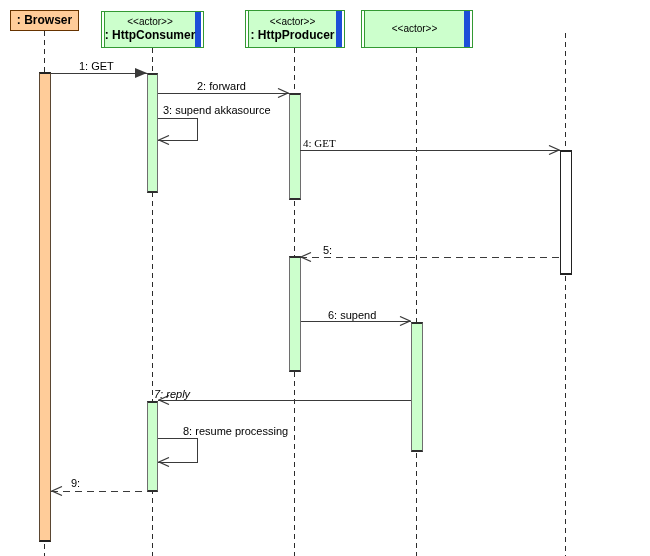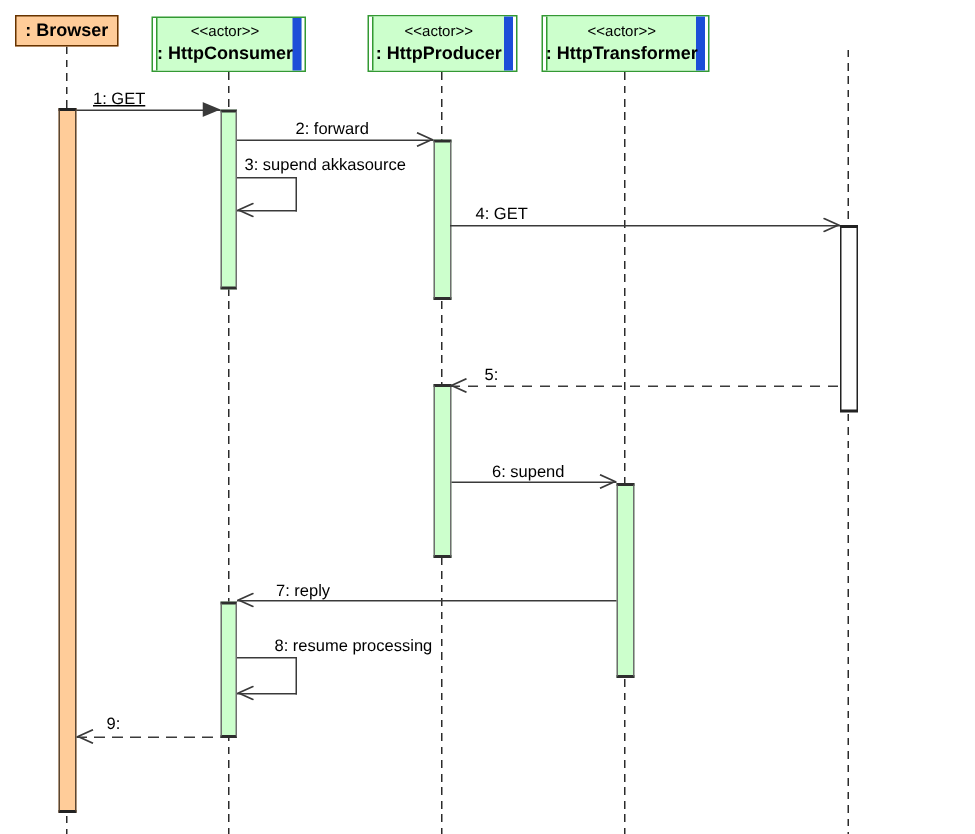--- a/index.html
+++ b/index.html
@@ -71,74 +71,73 @@
   <div class="pbox actor-outer" style="left:245px; top:10px; width:100px; height:38px;">
     <div class="actor-inner">
       <span class="stereotype">&lt;&lt;actor&gt;&gt;</span>
       <span class="pname">: HttpProducer</span>
     </div>
   </div>
 
   <div class="pbox actor-outer" style="left:361px; top:10px; width:112px; height:38px;">
     <div class="actor-inner">
       <span class="stereotype">&lt;&lt;actor&gt;&gt;</span>
-      <span class="pname">: HttpTransformer</span>
     </div>
   </div>
 
 
   <div class="bar orange" style="left:39px;  top:72px;  width:12px; height:470px;"></div>
   <div class="bar green" style="left:147px; top:73px;  width:11px; height:120px;"></div>
   <div class="bar green" style="left:147px; top:401px; width:11px; height:91px;"></div>
   <div class="bar green" style="left:289px; top:93px;  width:12px; height:107px;"></div>
   <div class="bar green" style="left:289px; top:256px; width:12px; height:116px;"></div>
   <div class="bar green" style="left:411px; top:322px; width:12px; height:130px;"></div>
   <div class="bar white" style="left:560px; top:150px; width:12px; height:125px;"></div>
 
   <div class="msg-line" style="left:51px; top:73px; width:96px;"></div>
   <svg class="ah" style="left:135px; top:68px;" width="12" height="10" viewBox="0 0 12 10">
       <path d="M0 0 L12 5 L0 10 Z" fill="#3a3a3a"></path>
     </svg>
-  <div class="msg-label" style="left:62px; top:60px;text-decoration:underline;">1: GET</div>
+  <div class="msg-label" style="left:79px; top:60px;">1: GET</div>
 
   <div class="msg-line" style="left:158px; top:93px; width:131px;"></div>
   <svg class="ah" style="left:277px; top:88px;" width="12" height="10" viewBox="0 0 12 10">
       <path d="M1 0.5 L11 5 L1 9.5" fill="none" stroke="#3a3a3a" stroke-width="1.2"></path>
     </svg>
   <div class="msg-label" style="left:197px; top:80px;text-align:center;">2: forward</div>
 
   <div class="self-loop" style="left:158px; top:118px; width:40px; height:23px;"></div>
   <svg class="ah" style="left:158px; top:135px;" width="12" height="10" viewBox="0 0 12 10">
       <path d="M11 0.5 L1 5 L11 9.5" fill="none" stroke="#3a3a3a" stroke-width="1.2"></path>
     </svg>
   <div class="msg-label" style="left:163px; top:104px;">3: supend akkasource</div>
 
   <div class="msg-line" style="left:300px; top:150px; width:260px;"></div>
   <svg class="ah" style="left:548px; top:145px;" width="12" height="10" viewBox="0 0 12 10">
       <path d="M1 0.5 L11 5 L1 9.5" fill="none" stroke="#3a3a3a" stroke-width="1.2"></path>
     </svg>
-  <div class="msg-label" style="left:317px; top:137px;">4: GET</div>
+  <div class="msg-label" style="left:303px; top:137px;font-family:Liberation Serif, serif;">4: GET</div>
 
   <div class="msg-line dashed" style="left:300px; top:257px; width:260px;"></div>
   <svg class="ah" style="left:300px; top:252px;" width="12" height="10" viewBox="0 0 12 10">
       <path d="M11 0.5 L1 5 L11 9.5" fill="none" stroke="#3a3a3a" stroke-width="1.2"></path>
     </svg>
   <div class="msg-label" style="left:323px; top:244px;">5:</div>
 
   <div class="msg-line" style="left:301px; top:321px; width:110px;"></div>
   <svg class="ah" style="left:399px; top:316px;" width="12" height="10" viewBox="0 0 12 10">
       <path d="M1 0.5 L11 5 L1 9.5" fill="none" stroke="#3a3a3a" stroke-width="1.2"></path>
     </svg>
   <div class="msg-label" style="left:328px; top:309px;">6: supend</div>
 
   <div class="msg-line" style="left:158px; top:400px; width:253px;"></div>
   <svg class="ah" style="left:158px; top:395px;" width="12" height="10" viewBox="0 0 12 10">
       <path d="M11 0.5 L1 5 L11 9.5" fill="none" stroke="#3a3a3a" stroke-width="1.2"></path>
     </svg>
-  <div class="msg-label" style="left:184px; top:388px;">7: reply</div>
+  <div class="msg-label" style="left:154px; top:388px;font-style:italic;">7: reply</div>
 
   <div class="self-loop" style="left:158px; top:438px; width:40px; height:25px;"></div>
   <svg class="ah" style="left:158px; top:457px;" width="12" height="10" viewBox="0 0 12 10">
       <path d="M11 0.5 L1 5 L11 9.5" fill="none" stroke="#3a3a3a" stroke-width="1.2"></path>
     </svg>
   <div class="msg-label" style="left:167px; top:425px;padding-left:16px;">8: resume processing</div>
 
   <div class="msg-line dashed" style="left:51px; top:491px; width:96px;"></div>
   <svg class="ah" style="left:51px; top:486px;" width="12" height="10" viewBox="0 0 12 10">
       <path d="M11 0.5 L1 5 L11 9.5" fill="none" stroke="#3a3a3a" stroke-width="1.2"></path>

